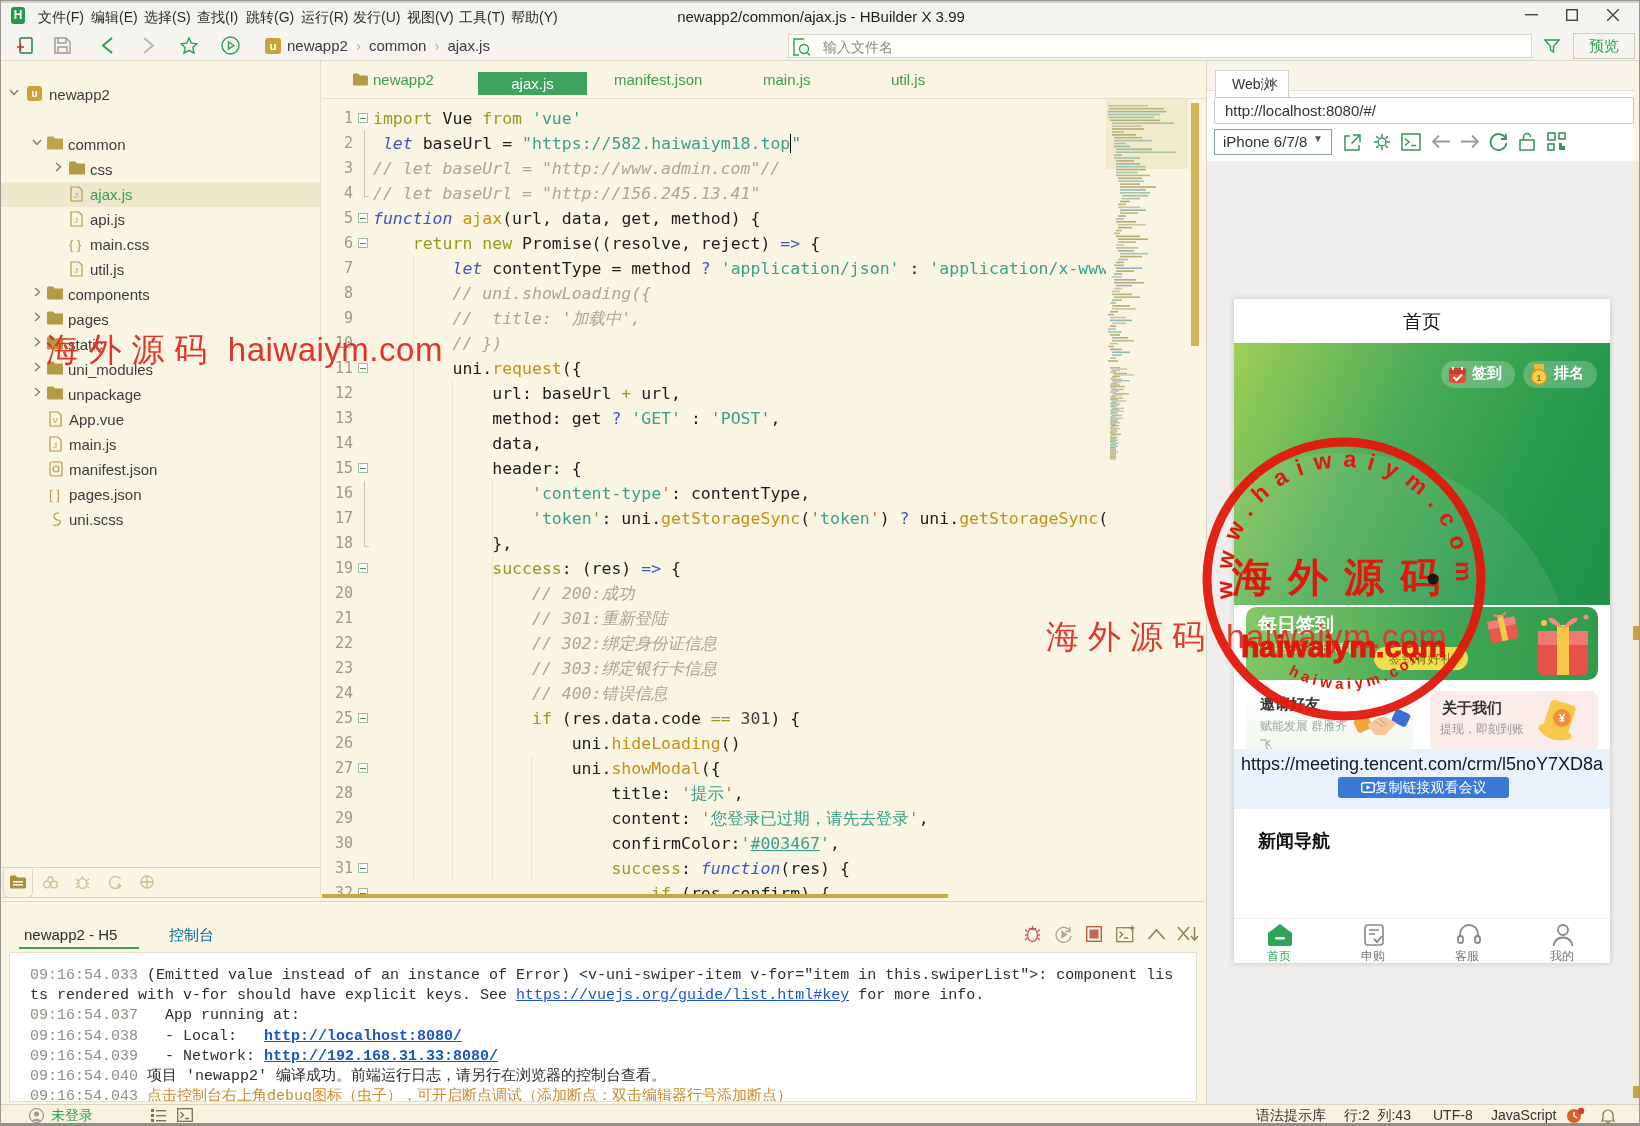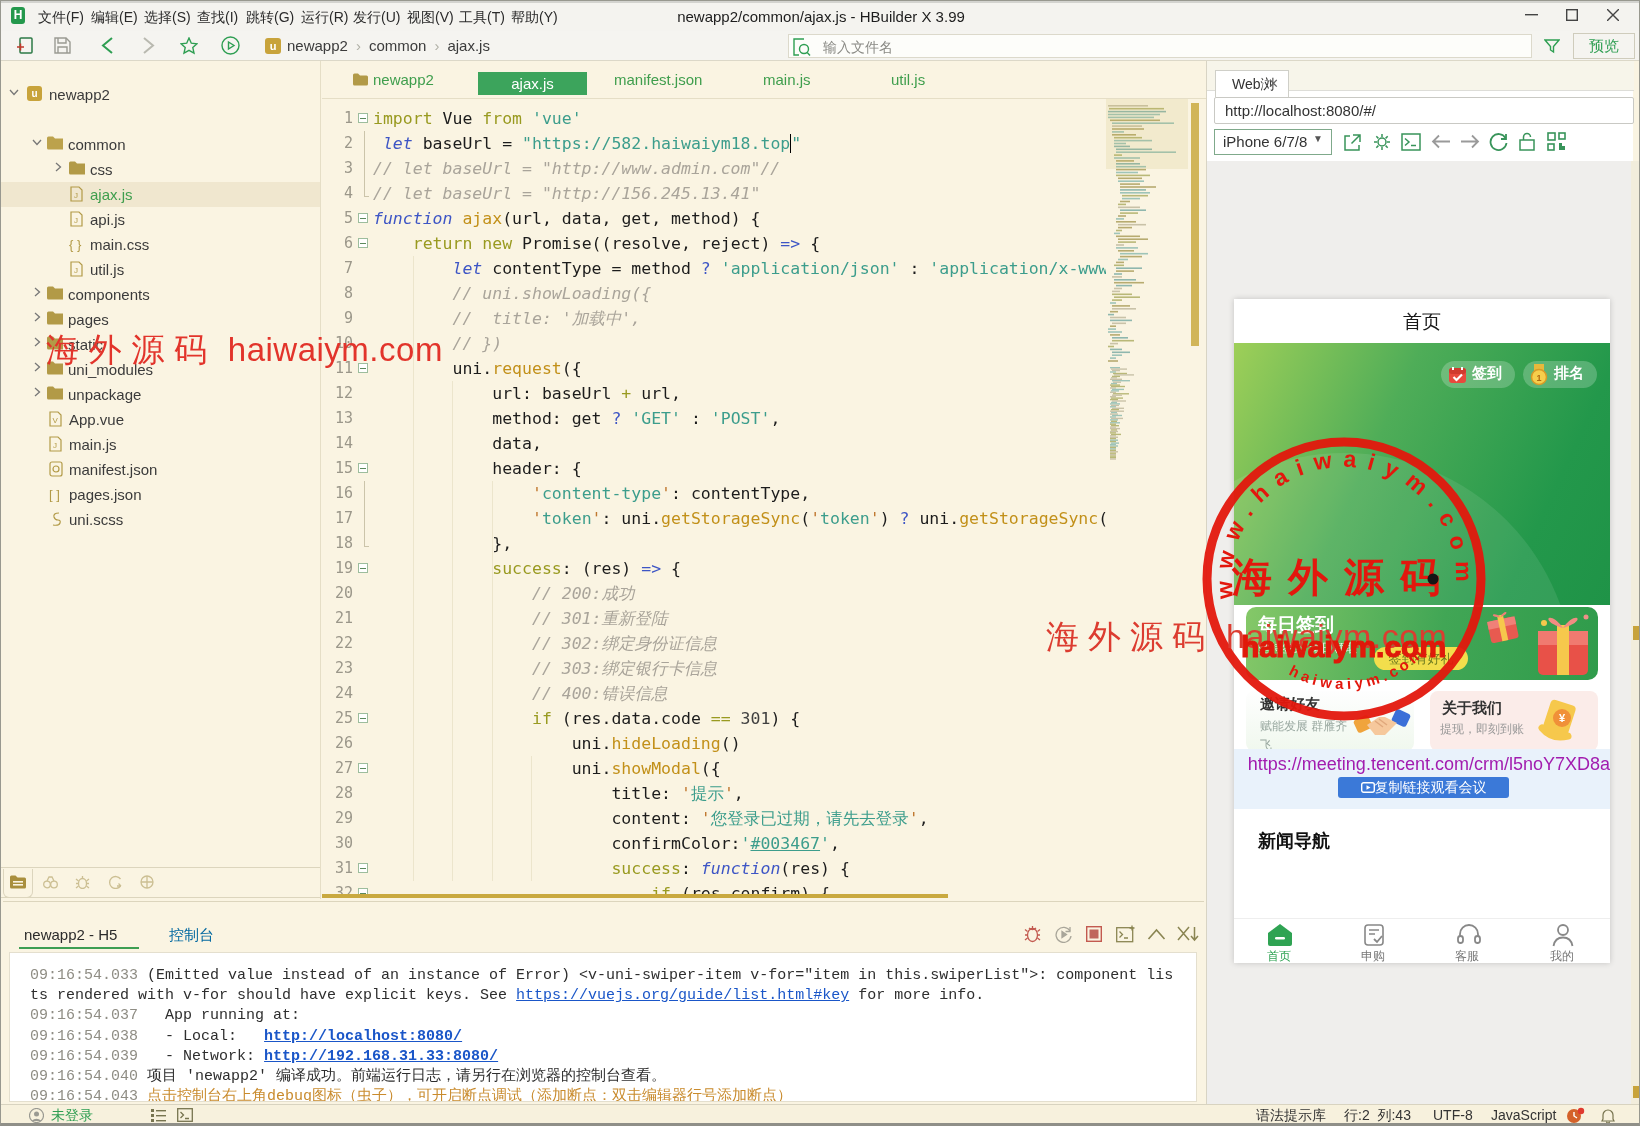--- a/index.html
+++ b/index.html
@@ -696,21 +696,21 @@
     <span class="abs" style="left:12px;top:8px;font-size:15px;font-weight:bold;color:#333">关于我们</span>
     <span class="abs" style="left:10px;top:30px;font-size:12px;color:#999">提现，即刻到账</span>
     <svg class="abs" style="left:102px;top:3px" width="56" height="52" viewBox="0 0 56 52">
             <rect x="14" y="8" width="26" height="34" rx="4" fill="#F6C84C" transform="rotate(18 27 25)"></rect>
             <circle cx="30" cy="24" r="9" fill="#F09038"></circle>
             <text x="30" y="28" text-anchor="middle" font-size="11" fill="#fff" font-weight="bold">¥</text>
             <path d="M10 34 Q20 46 36 42" stroke="#F6C84C" stroke-width="7" fill="none" stroke-linecap="round"></path>
           </svg>
   </div>
   <div class="abs" style="left:0;top:450px;width:376px;height:60px;background:#E9F2FB">
-    <div class="abs" style="left:0;top:5px;width:376px;text-align:right;font-size:18px;color:#a21caf">https://meeting.tencent.com/crm/l5noY7XD8a</div>
+    <div class="abs" style="left:0;top:5px;width:376px;text-align:center;font-size:18px;color:#0f172a">https://meeting.tencent.com/crm/l5noY7XD8a</div>
     <div class="abs" style="left:104px;top:28px;width:171px;height:21px;background:#3B79D8;border-radius:3px;color:#fff;font-size:14px;text-align:center;line-height:21px"><svg width="14" height="11" style="vertical-align:-1px">
               <rect x="0.7" y="0.7" width="12.6" height="9.6" rx="2" fill="none" stroke="#fff" stroke-width="1.4"></rect>
               <path d="M5.5 3.2 L9.5 5.5 L5.5 7.8 Z" fill="#fff"></path>
             </svg>复制链接观看会议</div>
   </div>
   <div class="abs" style="left:24px;top:530px;font-size:18px;font-weight:bold;color:#111">新闻导航</div>
   <div class="abs" style="left:0;top:619px;width:376px;height:45px;border-top:1px solid #EEE;background:#fff">
     <svg class="abs" style="left:33px;top:4px" width="26" height="24">
             <path d="M13 1 L25 10 V21 Q25 23 23 23 H3 Q1 23 1 21 V10 Z" fill="#2FA353"></path>
             <rect x="8" y="14" width="10" height="2.6" rx="1.3" fill="#fff"></rect>

